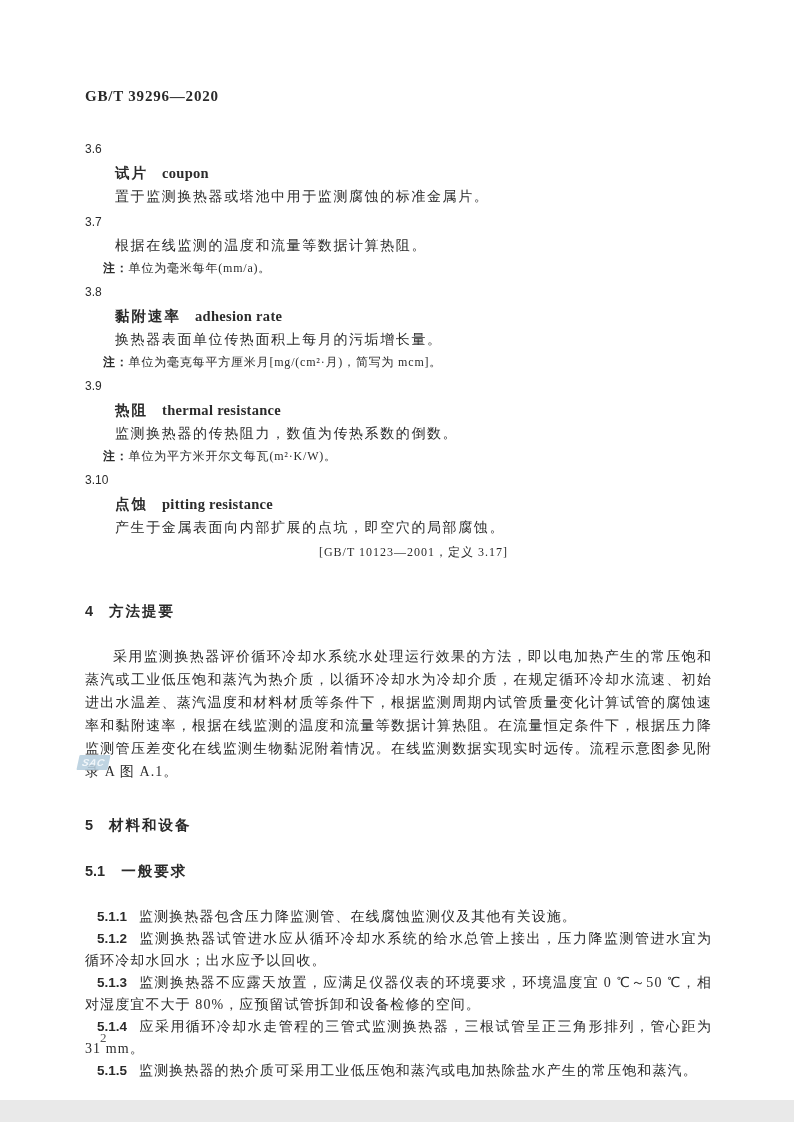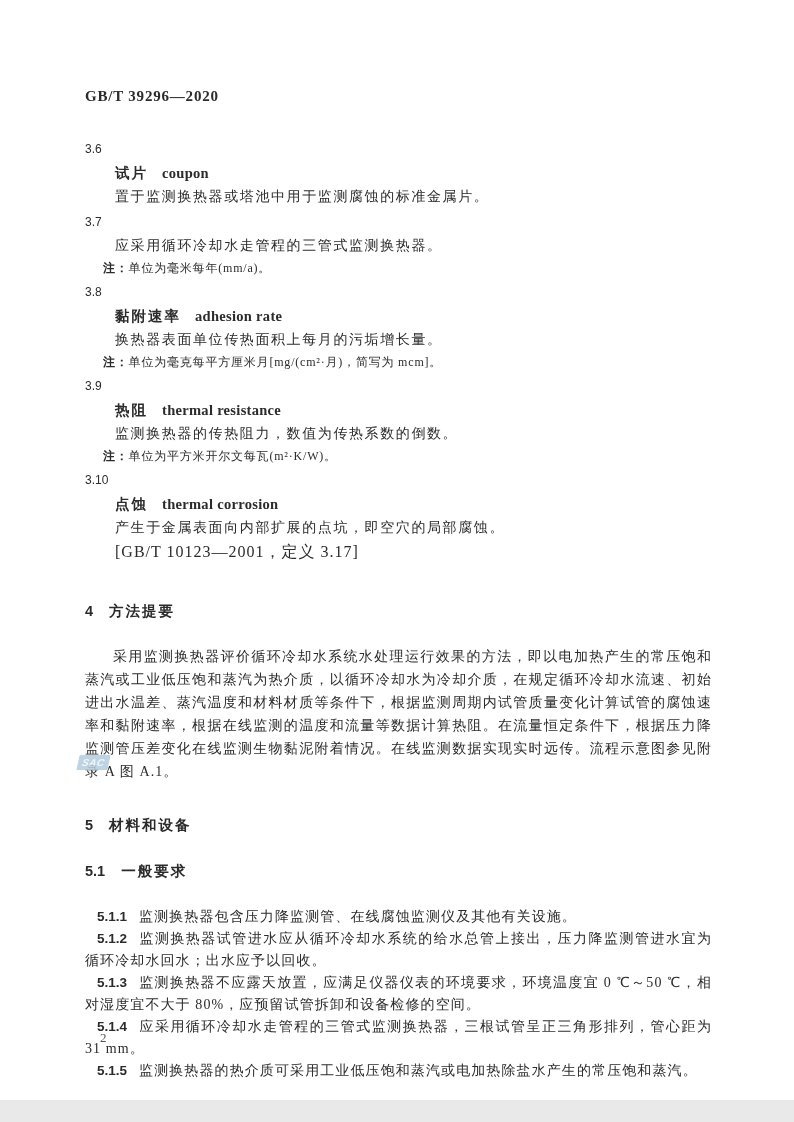--- a/index.html
+++ b/index.html
@@ -57,22 +57,23 @@
   .note-line {
     padding-left:18px;
     font-size:12px;
     line-height:21px;
     letter-spacing:0.8px;
   }
   .note-label { font-weight:bold; font-family:"Liberation Sans", sans-serif; }
   .source-line {
     padding-left:30px;
     line-height:24px;
-    font-size:16px;
+    font-size:12px;
     letter-spacing:1px;
+    text-align:center;
   }
   .section-heading {
     font-family:"Liberation Sans", sans-serif;
     font-weight:bold;
     font-size:14.5px;
     letter-spacing:2px;
   }
   .section-heading .sec-num { margin-right:16px; letter-spacing:0; }
   .s4-heading { margin-top:38px; margin-bottom:24px; }
   .s4-paragraph {
@@ -136,21 +137,21 @@
     <div class="def-block">
       <div class="clause-num">3.6</div>
       <div class="term-line">
         <span class="term-zh">试片</span><span class="term-en">coupon</span>
       </div>
       <div class="def-text">置于监测换热器或塔池中用于监测腐蚀的标准金属片。</div>
     </div>
 
     <div class="def-block">
       <div class="clause-num">3.7</div>
-      <div class="def-text">应采用循环冷却水走管程的三管式监测换热器。</div>
+      <div class="def-text">根据在线监测的温度和流量等数据计算热阻。</div>
       <div class="note-line">
         <span class="note-label">注：</span><span>单位为毫米每年(mm/a)。</span>
       </div>
     </div>
 
     <div class="def-block">
       <div class="clause-num">3.8</div>
       <div class="term-line">
         <span class="term-zh">黏附速率</span><span class="term-en">adhesion rate</span>
       </div>
@@ -167,21 +168,21 @@
       </div>
       <div class="def-text">监测换热器的传热阻力，数值为传热系数的倒数。</div>
       <div class="note-line">
         <span class="note-label">注：</span><span>单位为平方米开尔文每瓦(m²·K/W)。</span>
       </div>
     </div>
 
     <div class="def-block">
       <div class="clause-num">3.10</div>
       <div class="term-line">
-        <span class="term-zh">点蚀</span><span class="term-en">thermal corrosion</span>
+        <span class="term-zh">点蚀</span><span class="term-en">pitting resistance</span>
       </div>
       <div class="def-text">产生于金属表面向内部扩展的点坑，即空穴的局部腐蚀。</div>
       <div class="source-line">[GB/T 10123—2001，定义 3.17]</div>
     </div>
 
     <div class="section-heading s4-heading">
       <span class="sec-num">4</span><span>方法提要</span>
     </div>
     <p class="s4-paragraph">采用监测换热器评价循环冷却水系统水处理运行效果的方法，即以电加热产生的常压饱和蒸汽或工业低压饱和蒸汽为热介质，以循环冷却水为冷却介质，在规定循环冷却水流速、初始进出水温差、蒸汽温度和材料材质等条件下，根据监测周期内试管质量变化计算试管的腐蚀速率和黏附速率，根据在线监测的温度和流量等数据计算热阻。在流量恒定条件下，根据压力降监测管压差变化在线监测生物黏泥附着情况。在线监测数据实现实时远传。流程示意图参见附录 A 图 A.1。</p>
 

